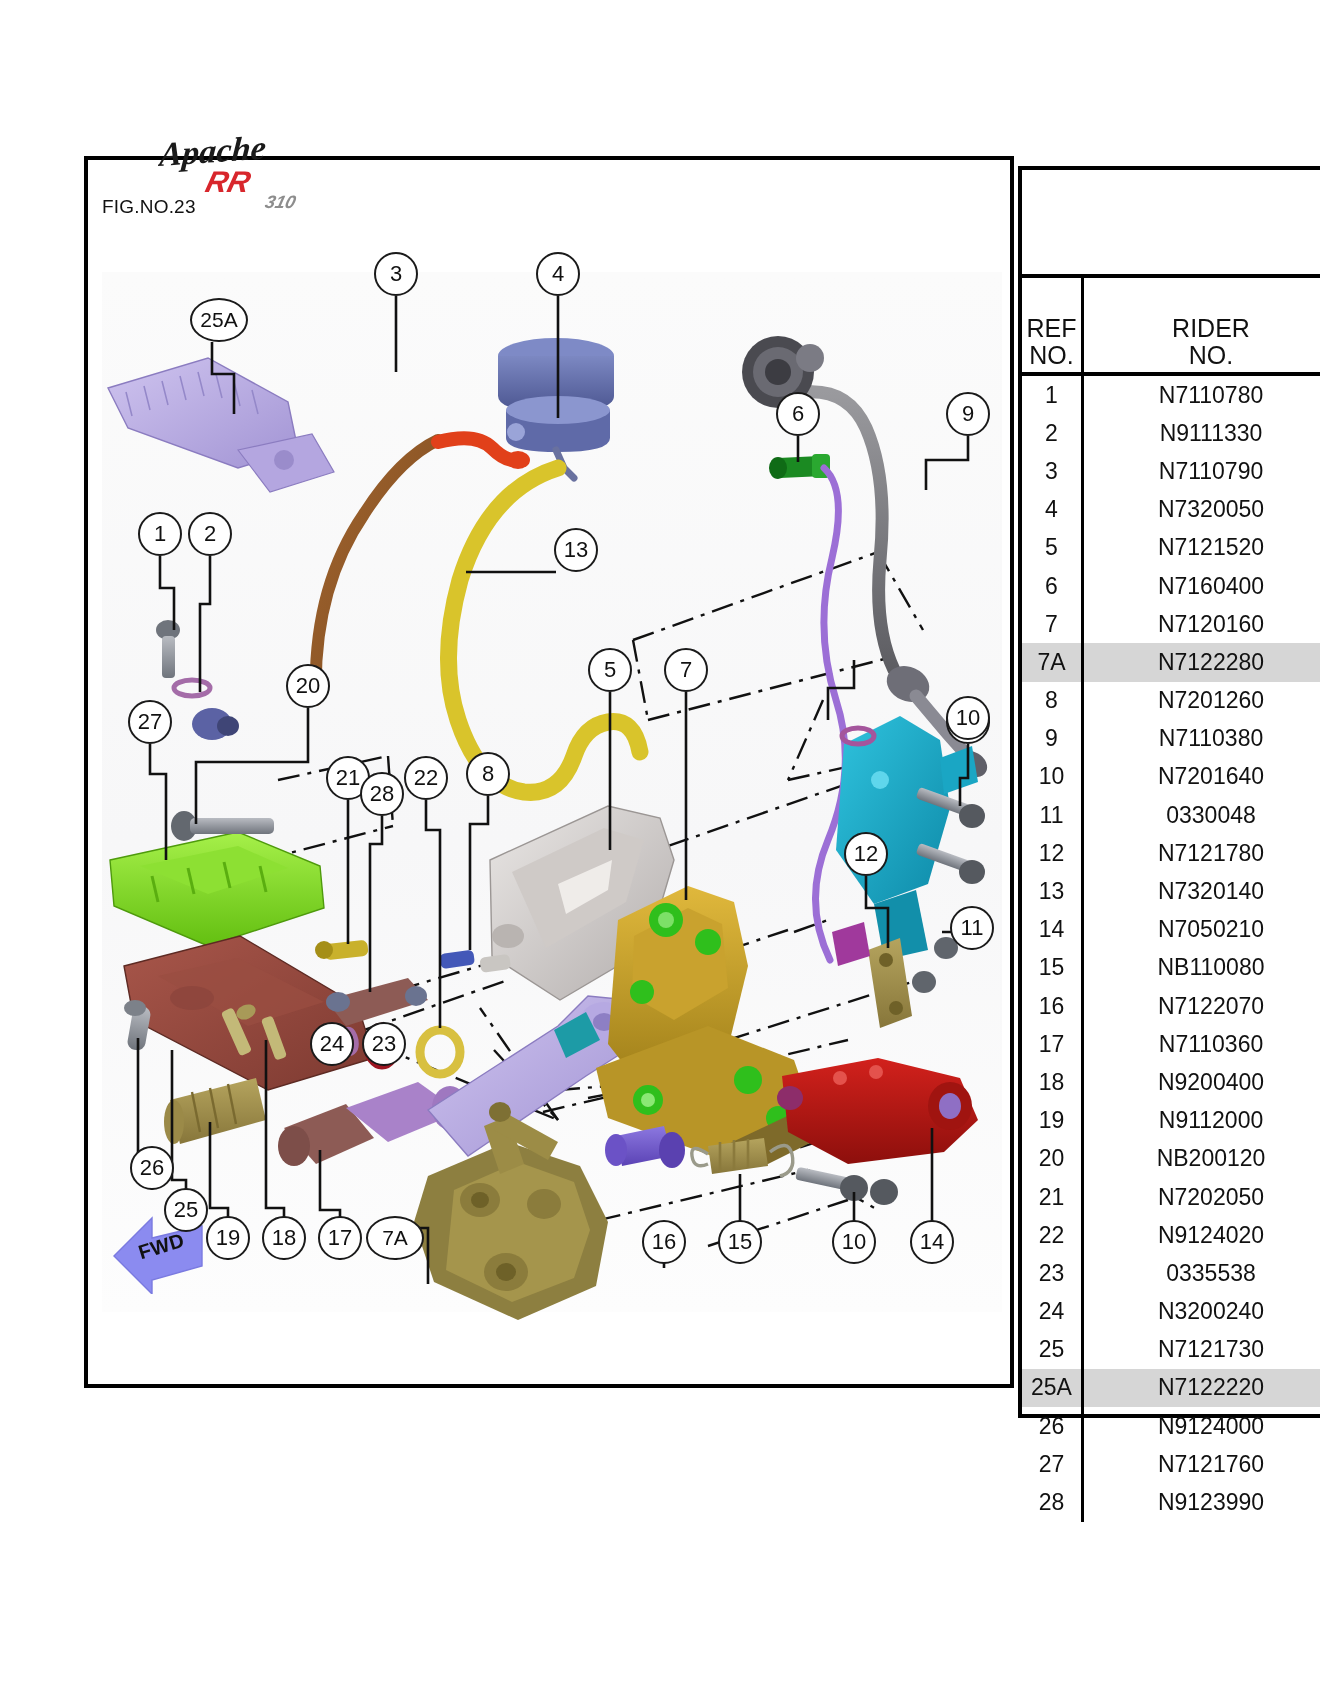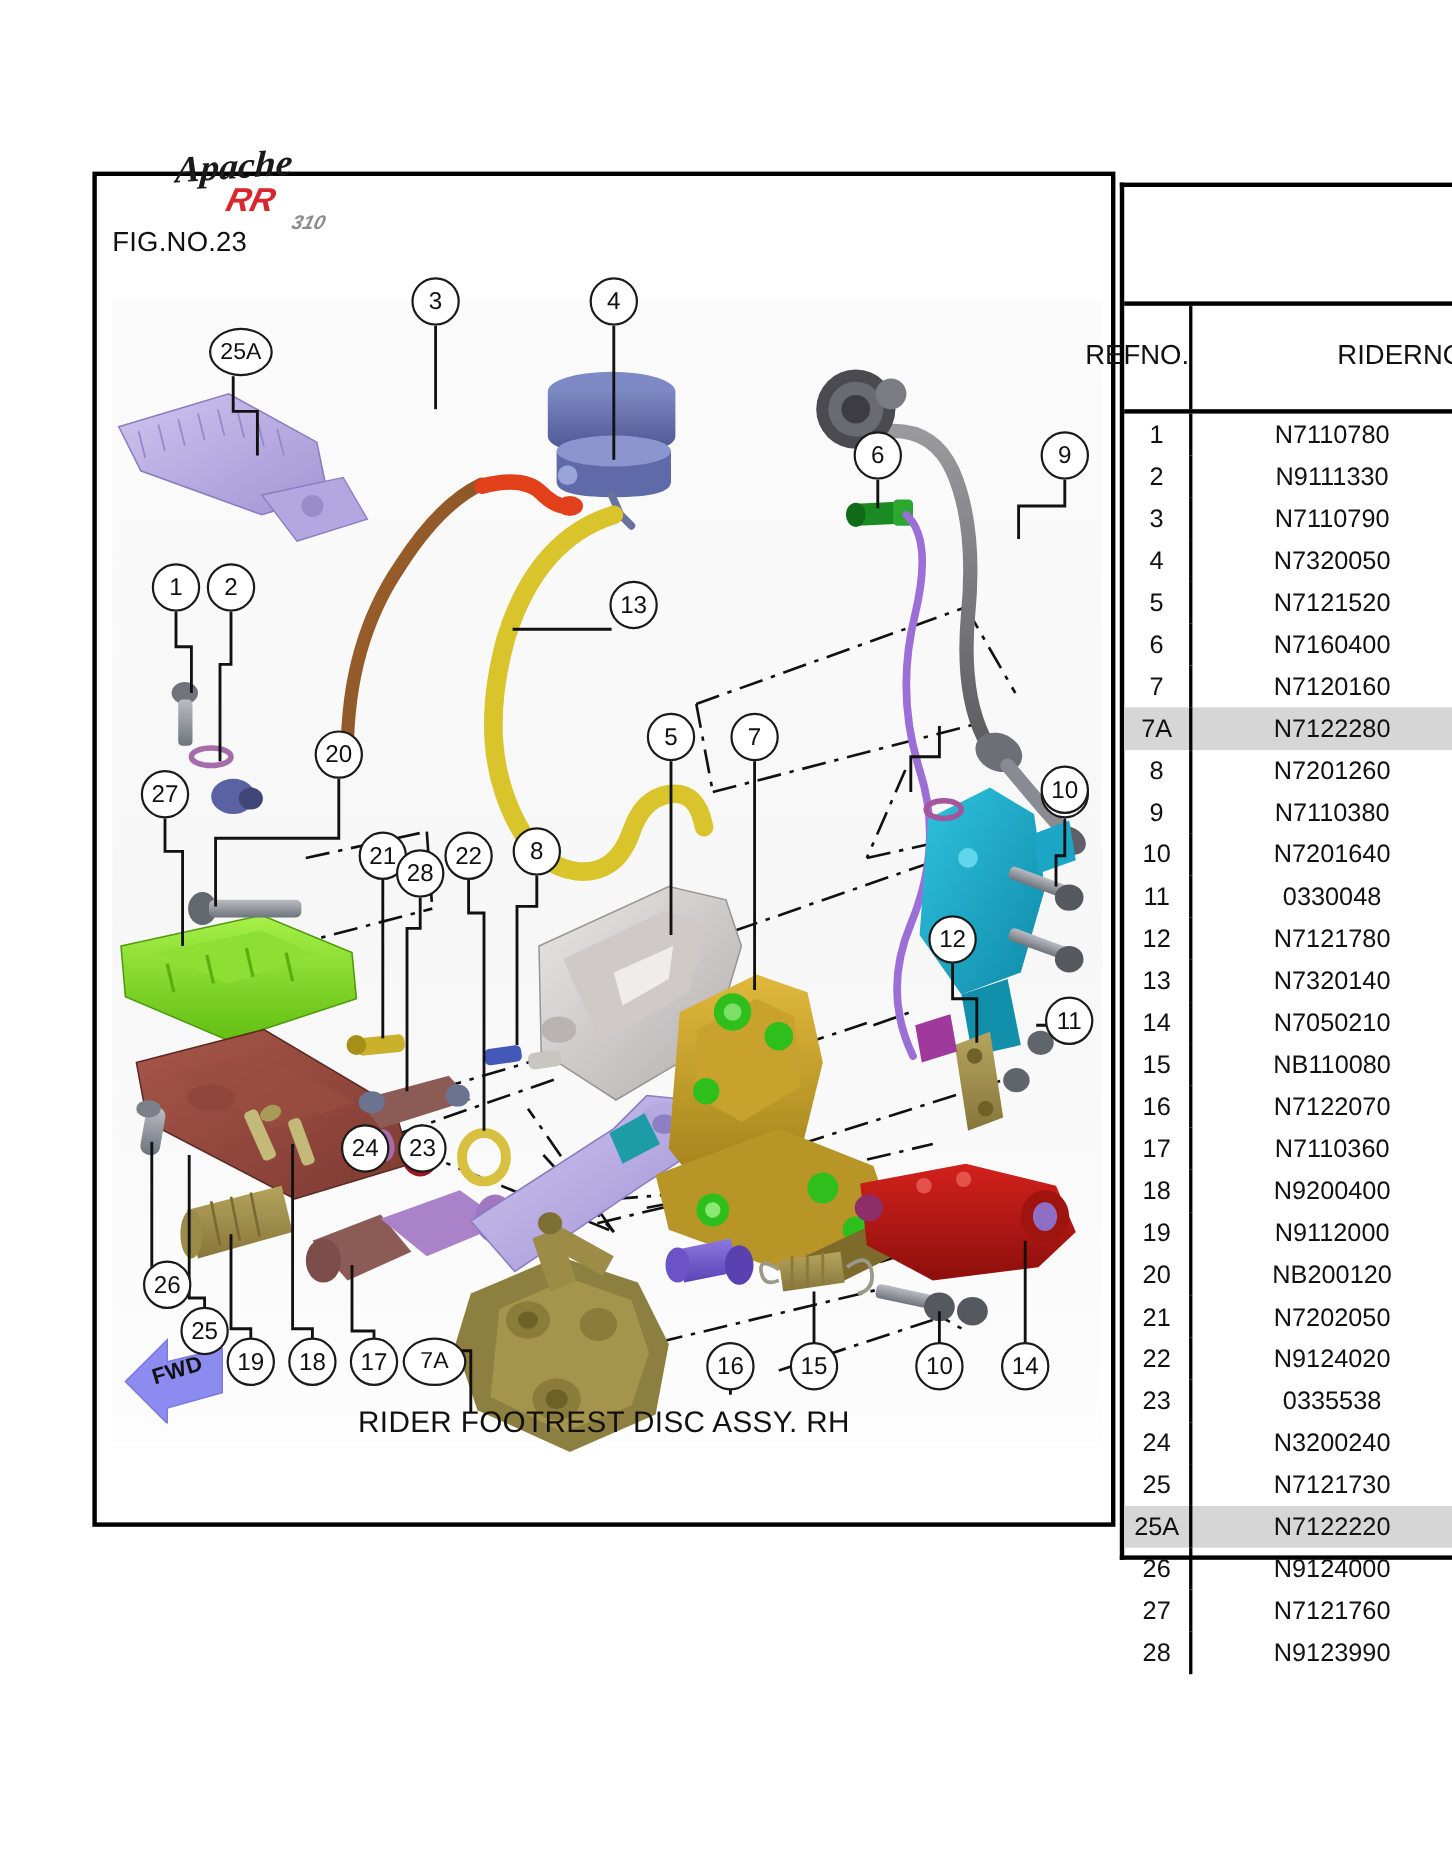--- a/index.html
+++ b/index.html
@@ -13,21 +13,21 @@
   }
   #plate-bg{
     position:absolute;left:14px;top:112px;width:900px;height:1040px;
     background:linear-gradient(180deg,#fbfbfb 0%,#f7f7f8 55%,#fdfdfd 100%);
   }
   #logo{
     position:absolute;left:70px;top:-32px;width:215px;height:86px;
     pointer-events:none;
   }
   #fig-no{
-    position:absolute;left:14px;top:46px;font-size:25px;color:#111;
+    position:absolute;left:14px;top:36px;font-size:19px;color:#111;
     letter-spacing:.2px;white-space:nowrap;
   }
   #caption{
     position:absolute;left:0;right:0;top:1118px;text-align:center;
     font-size:27px;color:#111;letter-spacing:.3px;
   }
   #fwd-arrow{position:absolute;left:20px;top:1048px;width:100px;height:86px;}
   #fwd-arrow .fwd-label{
     position:absolute;left:30px;top:27px;font-size:20px;color:#111;
     transform:rotate(-17deg);font-weight:600;letter-spacing:.5px;
@@ -47,21 +47,21 @@
   
   #parts-table{
     position:absolute;left:1018px;top:166px;width:320px;height:1252px;
     border:4px solid #000;border-right:none;box-sizing:border-box;background:#fff;
   }
   #table-title-block{height:108px;border-bottom:4px solid #000;box-sizing:border-box;}
   #table-head{
     display:flex;height:98px;border-bottom:4px solid #000;box-sizing:border-box;
   }
   .th{
-    display:flex;flex-direction:row;align-items:center;justify-content:flex-end;
+    display:flex;flex-direction:column;align-items:center;justify-content:flex-end;
     font-size:25px;color:#111;padding-bottom:4px;line-height:1.06;
   }
   .th.ref{width:62px;border-right:3px solid #000;box-sizing:border-box;}
   .th.part{flex:1;}
   .trow{display:flex;height:38.2px;align-items:center;}
   .trow.hl{background:#d6d6d6;}
   .cell-ref{
     width:62px;text-align:center;font-size:23px;color:#111;
     border-right:3px solid #000;box-sizing:border-box;height:100%;
     display:flex;align-items:center;justify-content:center;
@@ -492,21 +492,20 @@
   <div class="callout" style="left:744px;top:1060px;">10</div>
   <div class="callout" style="left:822px;top:1060px;">14</div>
 
   <div id="fwd-arrow">
     <svg viewBox="0 0 100 86" style="width:100px;height:86px;">
       <path d="M6 48 L44 10 L44 30 L94 18 L94 58 L44 72 L44 86 Z" fill="#8b8bf0" stroke="#7a7ae0" stroke-width="1.4"></path>
     </svg>
     <div class="fwd-label">FWD</div>
   </div>
 
-  <div id="caption">RIDER FOOTREST DISC ASSY. RH</div>
 </div>
 
 <div id="parts-table">
   <div id="table-title-block"></div>
   <div id="table-head">
     <div class="th ref">
       <span>REF</span>
       <span>NO.</span>
     </div>
     <div class="th part">

